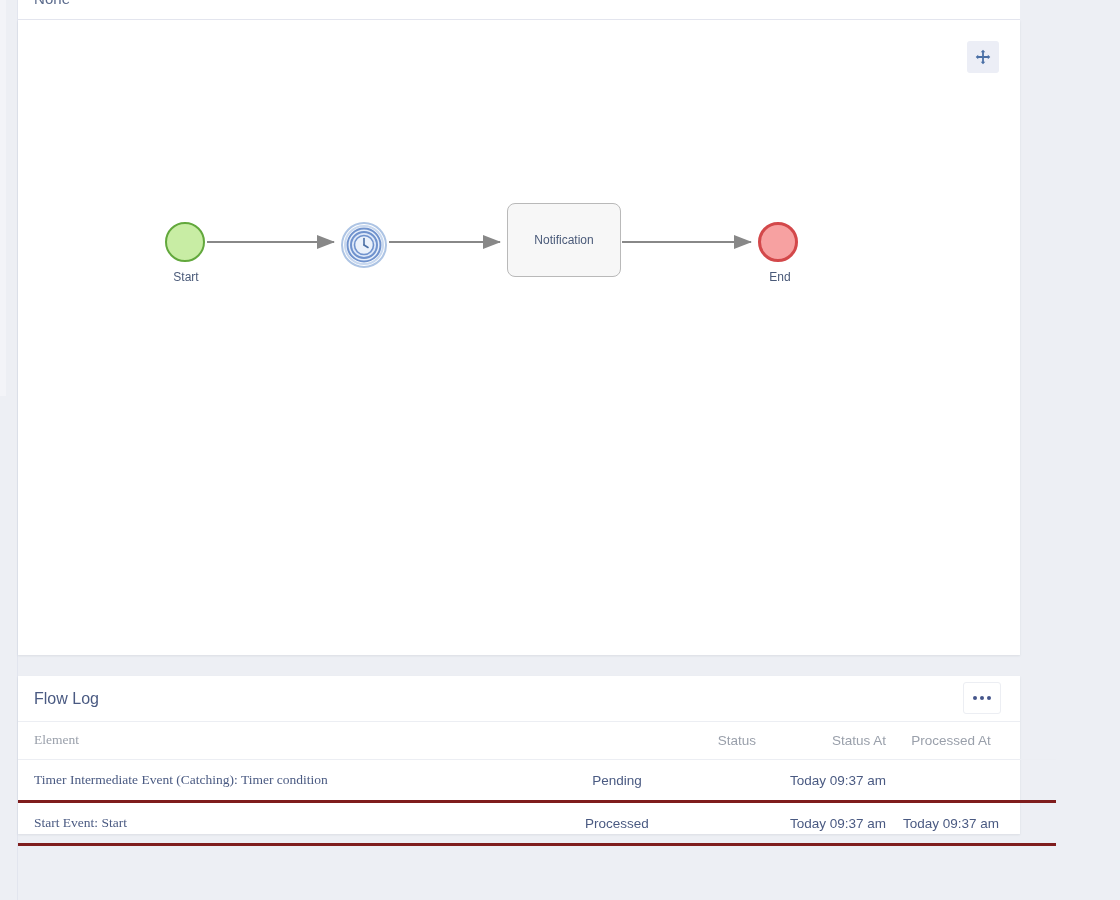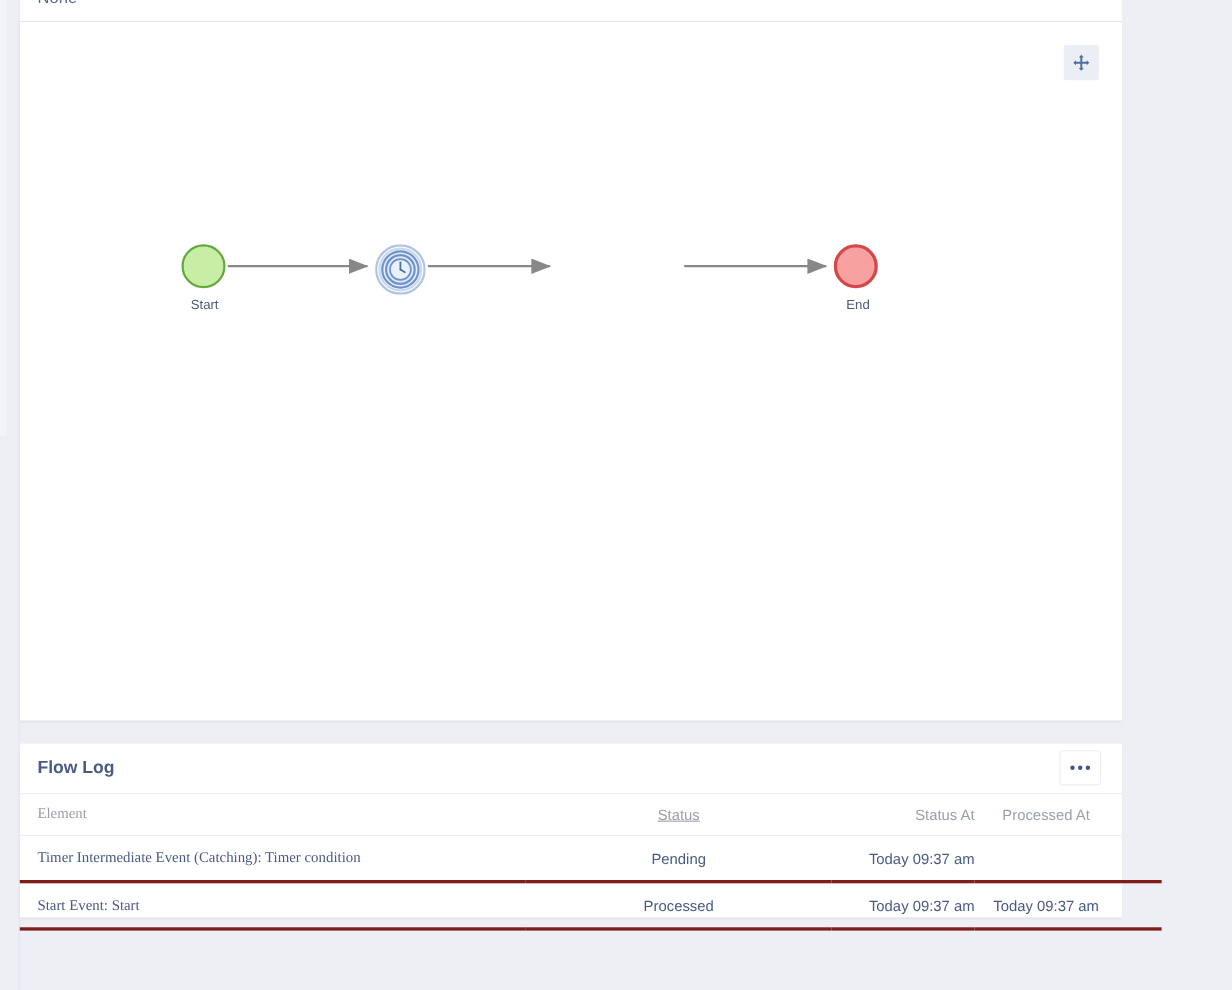--- a/index.html
+++ b/index.html
@@ -186,21 +186,21 @@
   .flowlog-header {
     position: relative;
     height: 45px;
     border-bottom: 1px solid #eceef3;
     display: flex;
     align-items: center;
     padding: 0 16px 0 16px;
   }
   .flowlog-title {
     font-size: 16px;
-    font-weight: bold;
+    font-weight: normal;
     color: #4a5a82;
   }
   .ellipsis-btn {
     position: absolute;
     right: 19px;
     top: 6px;
     width: 38px;
     height: 32px;
     border: 1px solid #eceef3;
     border-radius: 3px;
@@ -236,21 +236,21 @@
     font-size: 13.5px;
     color: #4a5a82;
     padding: 12px 0 12px 0;
     border-bottom: 3px solid #7f1d1d;
   }
   .col-element { width: 444px; text-align: left; padding-left: 16px !important; font-family: Liberation Serif, serif; }
   .col-status  { width: 278px; text-align: center; }
   .col-created { width: 130px; text-align: right; }
   .col-processed { width: 130px; text-align: center; padding-right: 40px !important; }
   th.col-element { text-align: left; }
-  th.col-status  { text-align: center; text-decoration: underline; }
+  th.col-status  { text-align: right; }
 </style>
 </head>
 <body>
 
 <div class="left-rail">
   <div class="left-rail-strip"></div>
 </div>
 
 <div class="top-clip-card">
   <span class="top-clip-text">None</span>
@@ -285,20 +285,23 @@
         <circle cx="23" cy="23" r="22" fill="none" stroke="#adc4e4" stroke-width="2"></circle>
         <circle cx="23" cy="23" r="19" fill="none" stroke="#c8d8ef" stroke-width="2"></circle>
         <circle cx="23" cy="23" r="16.5" fill="#e6eefa" stroke="#6f92cd" stroke-width="2"></circle>
         <circle cx="23" cy="23" r="13" fill="#dce7f8" stroke="#6f92cd" stroke-width="2"></circle>
         <circle cx="23" cy="23" r="9.5" fill="#eaf1fb" stroke="#6f92cd" stroke-width="1.6"></circle>
         <line x1="23" y1="23" x2="23" y2="16.5" stroke="#4a6fa5" stroke-width="1.6" stroke-linecap="round"></line>
         <line x1="23" y1="23" x2="27" y2="25.5" stroke="#4a6fa5" stroke-width="1.6" stroke-linecap="round"></line>
       </svg>
     </div>
 
+    <div class="task-node">
+      <span class="task-label">Notification</span>
+    </div>
 
     <div class="end-event"></div>
     <div class="node-label label-end">End</div>
 
   </div>
 </div>
 
 <div class="flowlog-card">
 
   <div class="flowlog-header">

